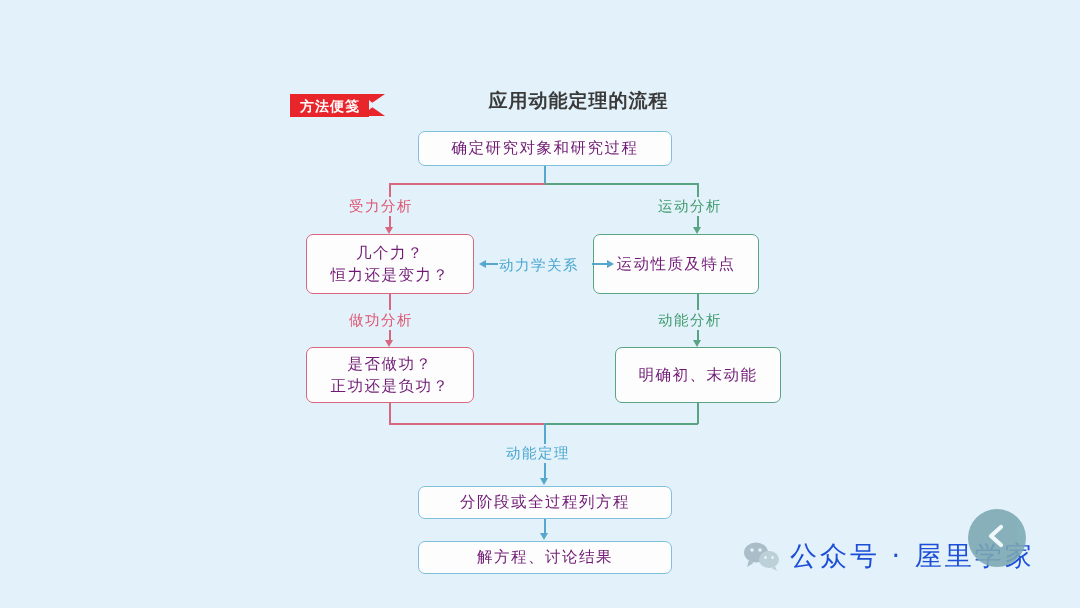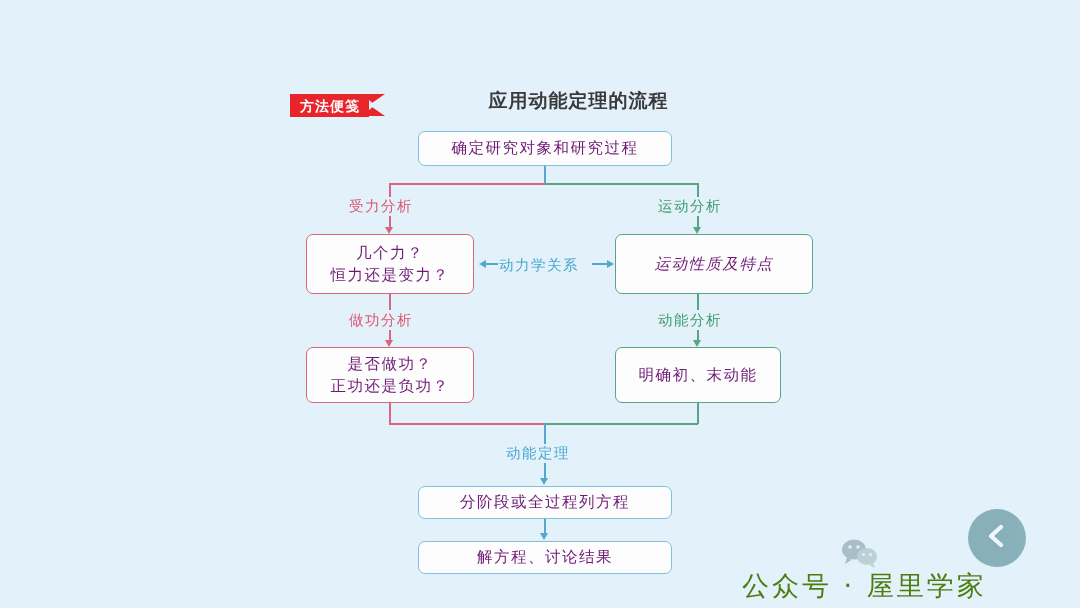--- a/index.html
+++ b/index.html
@@ -100,21 +100,21 @@
     font-family: "DejaVu Serif", "Liberation Serif", serif;
     text-align: center;
     white-space: nowrap;
   }
   .node.red   { border-color: #d9667f; }
   .node.green { border-color: #59a583; }
   .node.blue  { border-color: #7fc0dd; }
 
   #node-start   { left: 418px; top: 131px; width: 254px; height: 35px; }
   #node-force   { left: 306px; top: 234px; width: 168px; height: 60px; }
-  #node-motion  { left: 615px; top: 234px; width: 198px; height: 60px; font-style: italic; }
+  #node-motion  { left: 593px; top: 234px; width: 166px; height: 60px; }
   #node-work    { left: 306px; top: 347px; width: 168px; height: 56px; }
   #node-energy  { left: 615px; top: 347px; width: 166px; height: 56px; }
   #node-eq      { left: 418px; top: 486px; width: 254px; height: 33px; }
   #node-solve   { left: 418px; top: 541px; width: 254px; height: 33px; }
 
   
   .ln {
     position: absolute;
     background: #7fc0dd;
   }
@@ -166,26 +166,25 @@
   #lbl-dyn     { left: 499px; top: 258px; }
   #lbl-theorem { left: 506px; top: 446px; }
 
   
   .footer {
     position: absolute;
     left: 742px;
     top: 538px;
     display: flex;
     align-items: center;
-    color: #4d7c0f;
+    color: #1d4ed8;
     font-size: 27px;
     letter-spacing: 3px;
     font-family: "DejaVu Sans", "Liberation Sans", sans-serif;
     white-space: nowrap;
-    flex-direction: column;
   }
   .wechat-icon {
     position: relative;
     width: 40px;
     height: 30px;
     margin-right: 8px;
     flex: none;
   }
   .back-btn {
     position: absolute;

